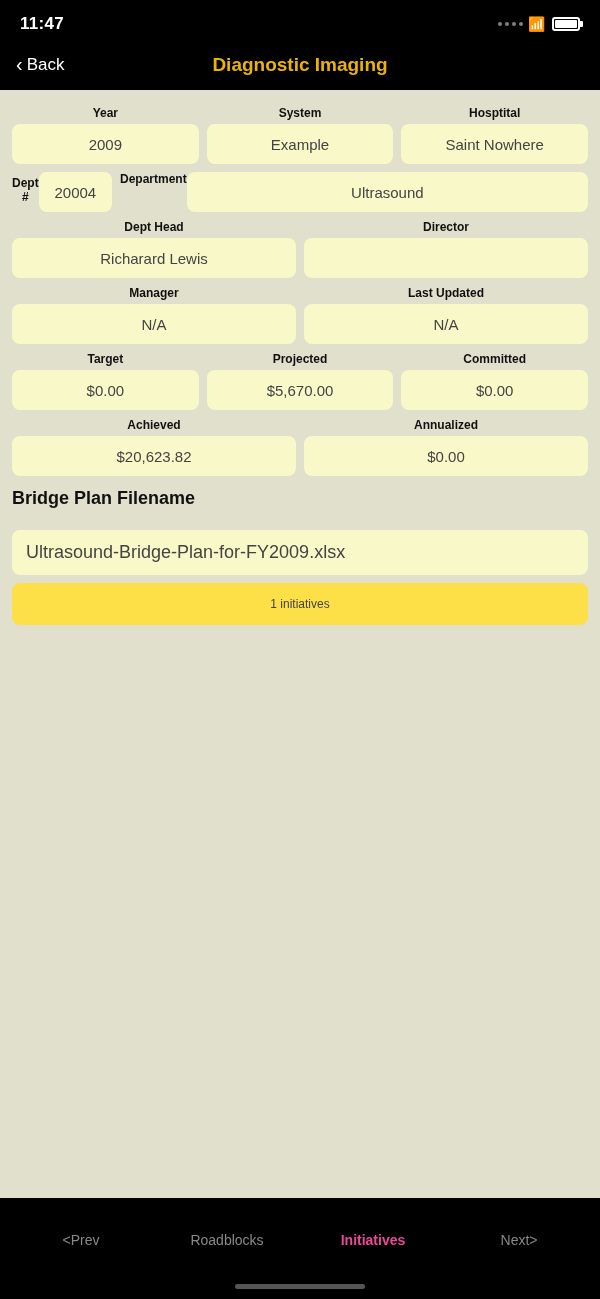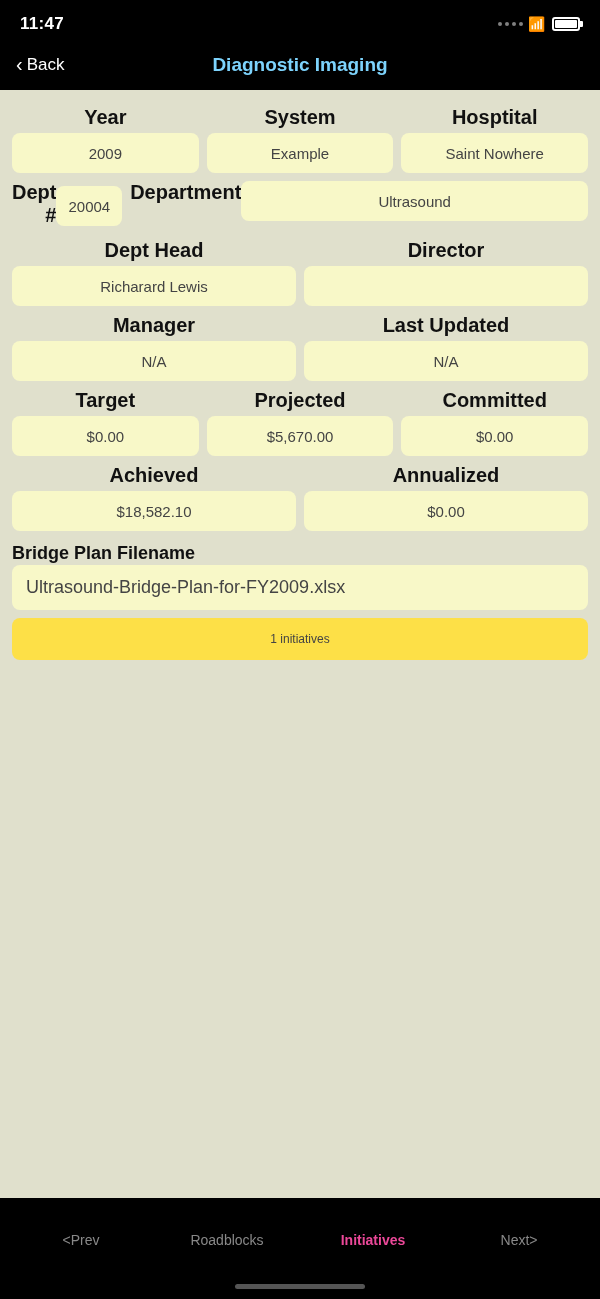--- a/index.html
+++ b/index.html
@@ -99,21 +99,21 @@
       font-size: 17px;
       cursor: pointer;
     }
     .back-chevron {
       font-size: 20px;
       margin-top: -1px;
     }
     .nav-title {
       font-size: 19px;
       font-weight: 700;
-      color: #7dd3fc;
+      color: #eab308;
     }
 
     
     .content {
       flex: 1;
       background: #e0e0cc;
       padding: 16px 12px;
       overflow-y: auto;
     }
 
@@ -123,25 +123,25 @@
       gap: 8px;
       margin-bottom: 4px;
     }
     .col {
       flex: 1;
       display: flex;
       flex-direction: column;
       align-items: center;
     }
     .col-label {
-      font-size: 20px;
+      font-size: 12px;
       font-weight: 700;
       color: #111;
       margin-bottom: 4px;
-      text-align: right;
+      text-align: center;
     }
     .field-box {
       background: #f8f8c8;
       border-radius: 8px;
       padding: 10px 12px;
       width: 100%;
       text-align: left;
       font-size: 15px;
       color: #444;
       min-height: 40px;
@@ -176,21 +176,21 @@
       margin-bottom: 8px;
     }
 
     .bridge-section {
       margin-top: 12px;
     }
     .bridge-label {
       font-size: 18px;
       font-weight: 700;
       color: #111;
-      margin-bottom: 1px;
+      margin-bottom: 21px;
     }
     .bridge-filename {
       background: #f8f8c8;
       border-radius: 8px;
       padding: 12px 14px;
       font-size: 18px;
       color: #444;
       width: 100%;
       margin-bottom: 8px;
     }
@@ -334,21 +334,21 @@
     </div>
     <div class="col">
       <div class="col-label">Committed</div>
       <div class="field-box">$0.00</div>
     </div>
   </div>
 
   <div class="row section-gap">
     <div class="col">
       <div class="col-label">Achieved</div>
-      <div class="field-box">$18,582.10</div>
+      <div class="field-box">$20,623.82</div>
     </div>
     <div class="col">
       <div class="col-label">Annualized</div>
       <div class="field-box">$0.00</div>
     </div>
   </div>
 
   <div class="bridge-section">
     <div class="bridge-label">Bridge Plan Filename</div>
     <div class="bridge-filename">Ultrasound-Bridge-Plan-for-FY2009.xlsx</div>

